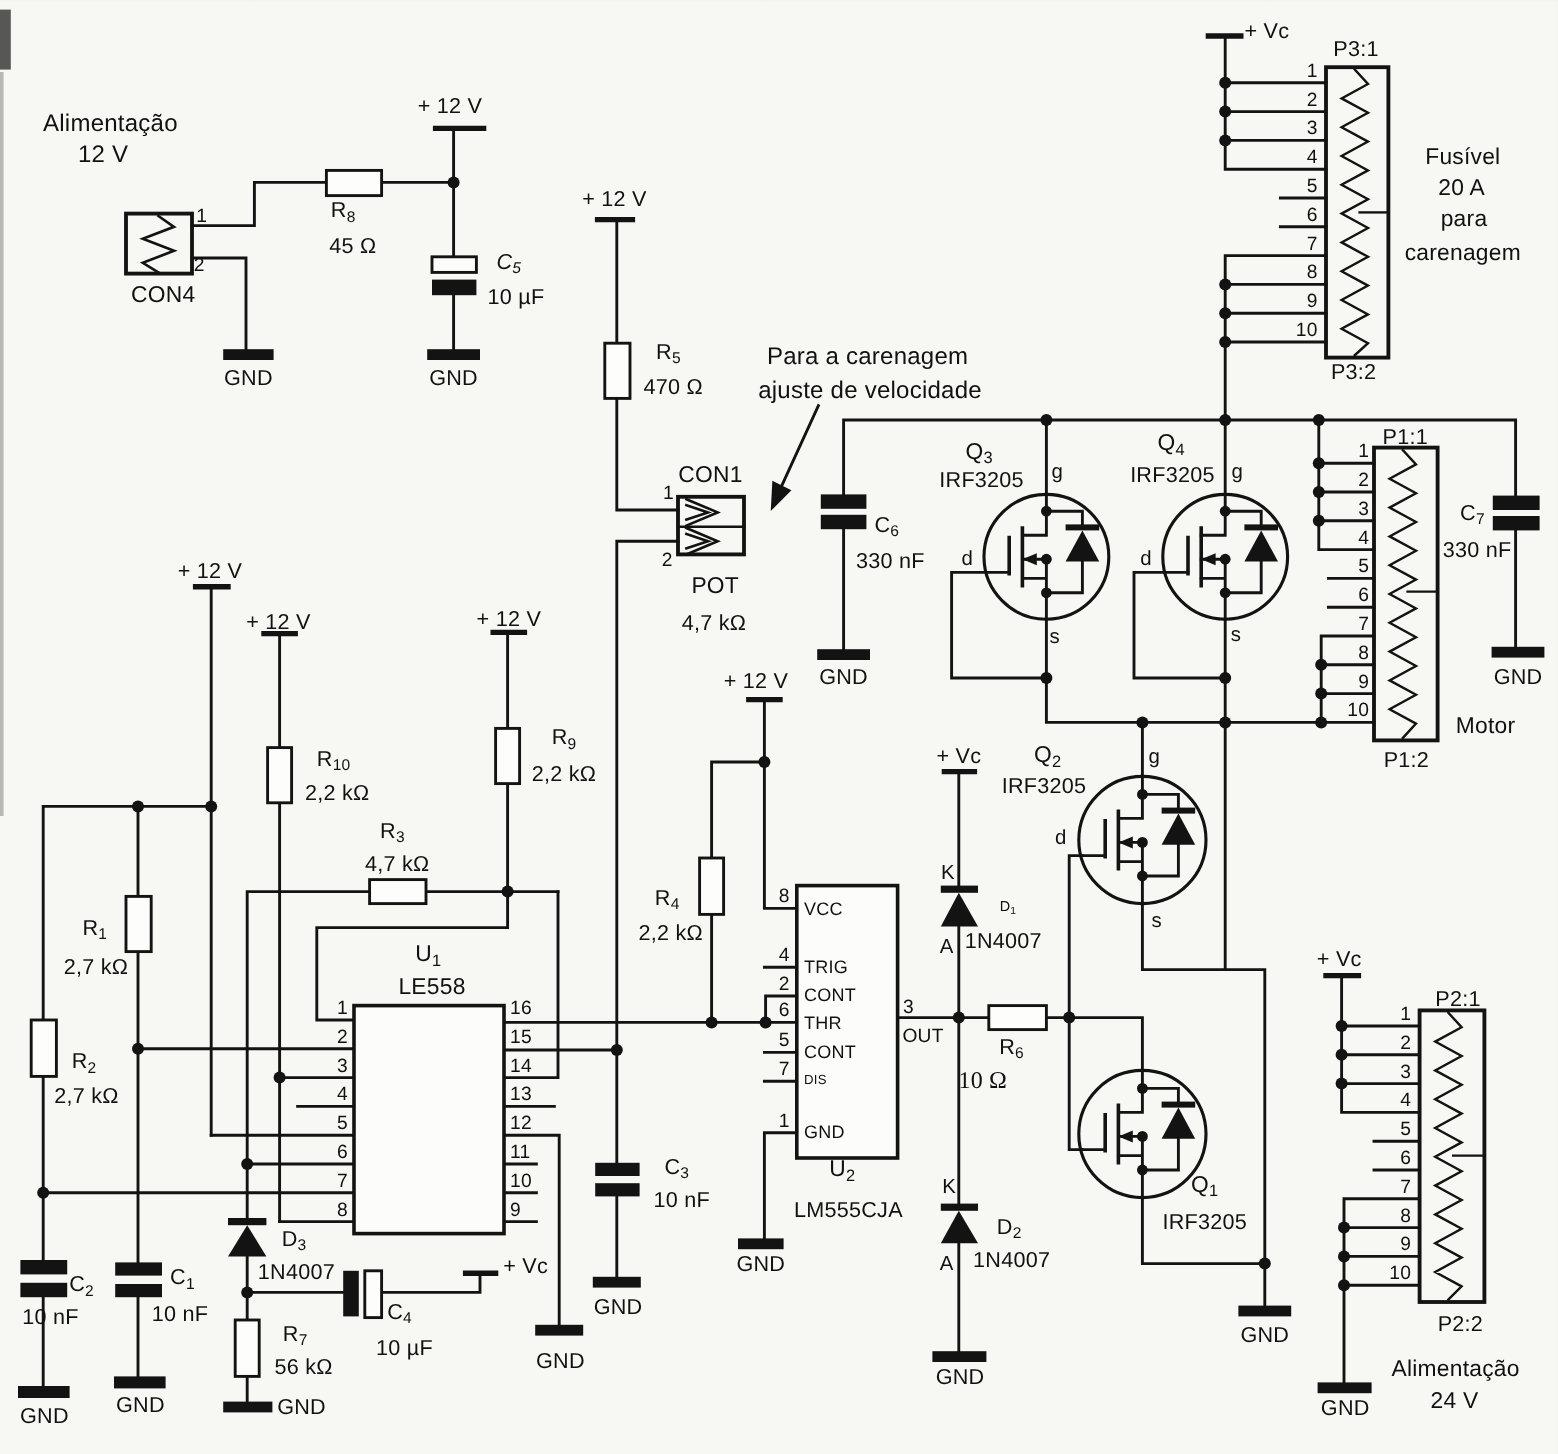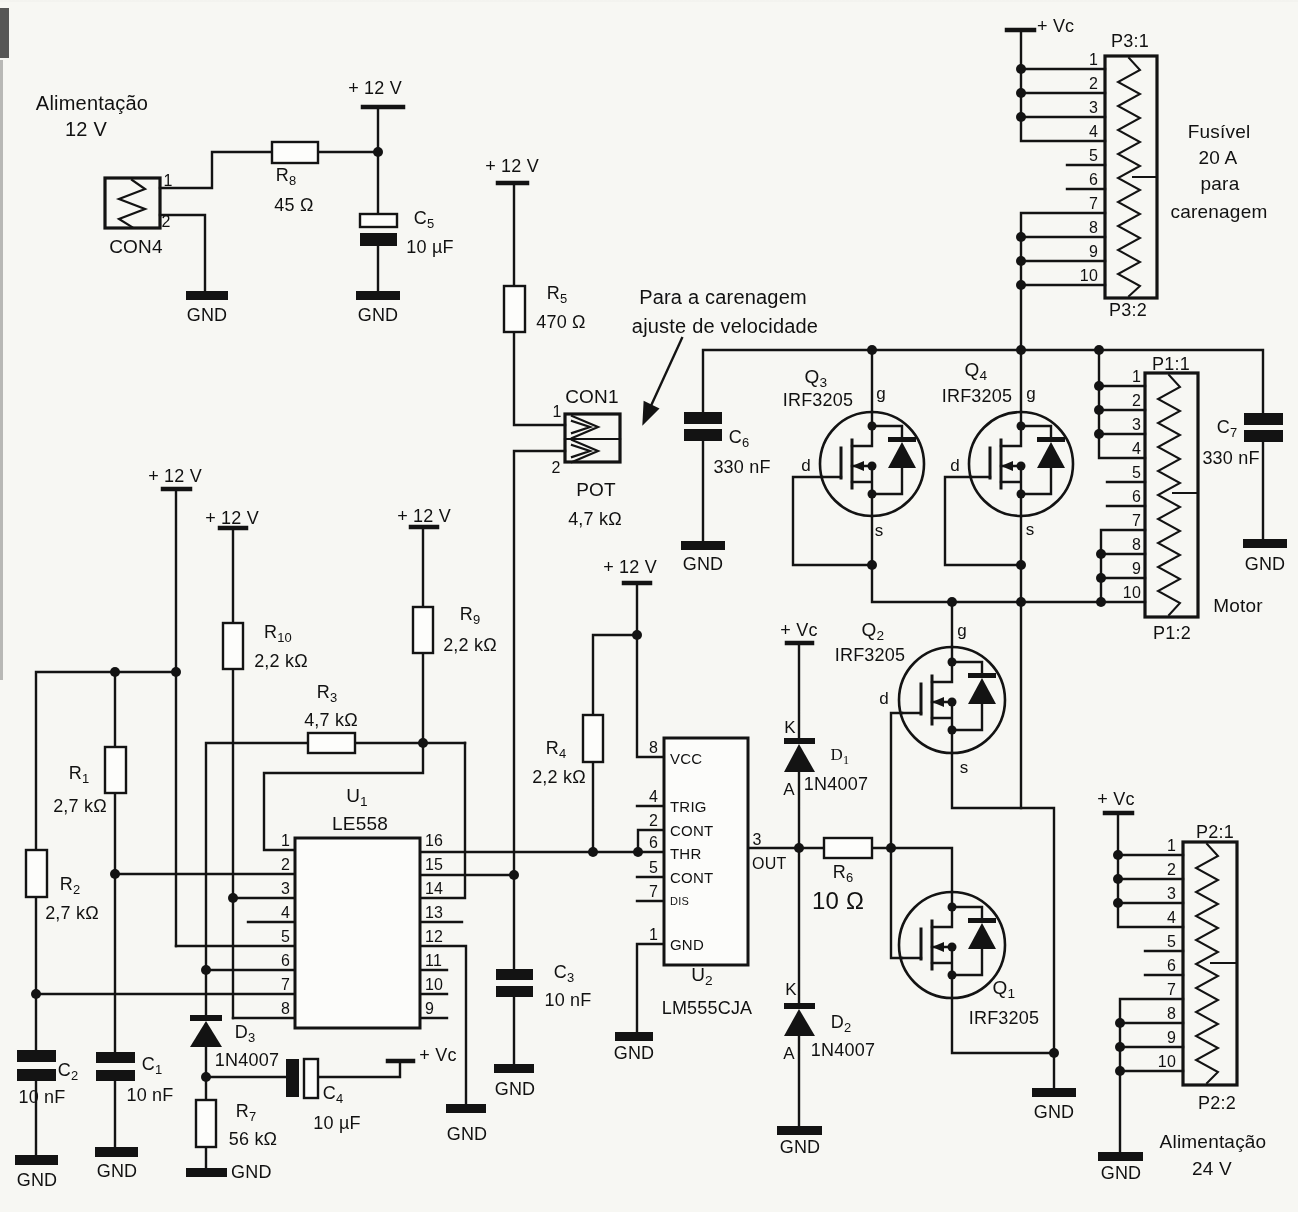--- a/index.html
+++ b/index.html
@@ -249,21 +249,21 @@
   </svg>
 
 <span class="label" style="left: 92px; top: 103px; font-size: 20px;">Alimentação</span>
     <span class="label" style="left: 86px; top: 129px; font-size: 20px;">12 V</span>
     <span class="label" style="left: 136px; top: 246px; font-size: 19px;">CON4</span>
     <span class="label" style="left: 168px; top: 181px; font-size: 16px;">1</span>
     <span class="label" style="left: 166px; top: 222px; font-size: 16px;">2</span>
     <span class="label" style="left: 286px; top: 177px; font-size: 18px;">R<span class="sub">8</span></span>
     <span class="label" style="left: 294px; top: 205px; font-size: 18px;">45 Ω</span>
     <span class="label" style="left: 375px; top: 88px; font-size: 18px;">+ 12 V</span>
-    <span class="label" style="left: 424px; top: 220px; font-size: 18px;">C<span class="sub">5</span></span>
+    <span class="label" style="left: 424px; top: 220px; font-size: 18px; font-style: italic;">C<span class="sub">5</span></span>
     <span class="label" style="left: 430px; top: 247px; font-size: 18px;">10 µF</span>
     <span class="label" style="left: 207px; top: 315px; font-size: 18px;">GND</span>
     <span class="label" style="left: 378px; top: 315px; font-size: 18px;">GND</span>
     <span class="label" style="left: 512px; top: 166px; font-size: 18px;">+ 12 V</span>
     <span class="label" style="left: 557px; top: 295px; font-size: 18px;">R<span class="sub">5</span></span>
     <span class="label" style="left: 561px; top: 322px; font-size: 18px;">470 Ω</span>
     <span class="label" style="left: 592px; top: 396px; font-size: 19px;">CON1</span>
     <span class="label" style="left: 557px; top: 412px; font-size: 16px;">1</span>
     <span class="label" style="left: 556px; top: 468px; font-size: 16px;">2</span>
     <span class="label" style="left: 596px; top: 489px; font-size: 19px;">POT</span>
@@ -289,24 +289,24 @@
     <span class="label" style="left: 556px; top: 750px; font-size: 18px;">R<span class="sub">4</span></span>
     <span class="label" style="left: 559px; top: 777px; font-size: 18px;">2,2 kΩ</span>
     <span class="label" style="left: 630px; top: 567px; font-size: 18px;">+ 12 V</span>
     <span class="label" style="left: 357px; top: 797px; font-size: 19px;">U<span class="sub">1</span></span>
     <span class="label" style="left: 360px; top: 823px; font-size: 19px;">LE558</span>
     <span class="label" style="left: 702px; top: 976px; font-size: 19px;">U<span class="sub">2</span></span>
     <span class="label" style="left: 707px; top: 1008px; font-size: 18px;">LM555CJA</span>
     <span class="label" style="left: 757px; top: 840px; font-size: 16px;">3</span>
     <span class="label l" style="left: 752px; top: 864px; font-size: 16px;">OUT</span>
     <span class="label" style="left: 843px; top: 874px; font-size: 18px;">R<span class="sub">6</span></span>
-    <span class="label" style="left: 838px; top: 901px; font-size: 24px;">10 Ω</span>
+    <span class="label" style="left: 819px; top: 901px; font-size: 20px; font-family: Liberation Serif, serif;">10 Ω</span>
     <span class="label" style="left: 799px; top: 630px; font-size: 18px;">+ Vc</span>
     <span class="label" style="left: 790px; top: 727px; font-size: 17px;">K</span>
-    <span class="label" style="left: 840px; top: 756px; font-size: 17px; font-family: Liberation Serif, serif;">D<span class="sub">1</span></span>
+    <span class="label" style="left: 840px; top: 756px; font-size: 12px;">D<span class="sub">1</span></span>
     <span class="label" style="left: 789px; top: 789px; font-size: 17px;">A</span>
     <span class="label" style="left: 836px; top: 784px; font-size: 18px;">1N4007</span>
     <span class="label" style="left: 791px; top: 989px; font-size: 17px;">K</span>
     <span class="label" style="left: 841px; top: 1024px; font-size: 18px;">D<span class="sub">2</span></span>
     <span class="label" style="left: 789px; top: 1053px; font-size: 17px;">A</span>
     <span class="label" style="left: 843px; top: 1050px; font-size: 18px;">1N4007</span>
     <span class="label" style="left: 800px; top: 1147px; font-size: 18px;">GND</span>
     <span class="label" style="left: 438px; top: 1055px; font-size: 18px;">+ Vc</span>
     <span class="label" style="left: 245px; top: 1034px; font-size: 18px;">D<span class="sub">3</span></span>
     <span class="label" style="left: 247px; top: 1060px; font-size: 18px;">1N4007</span>

